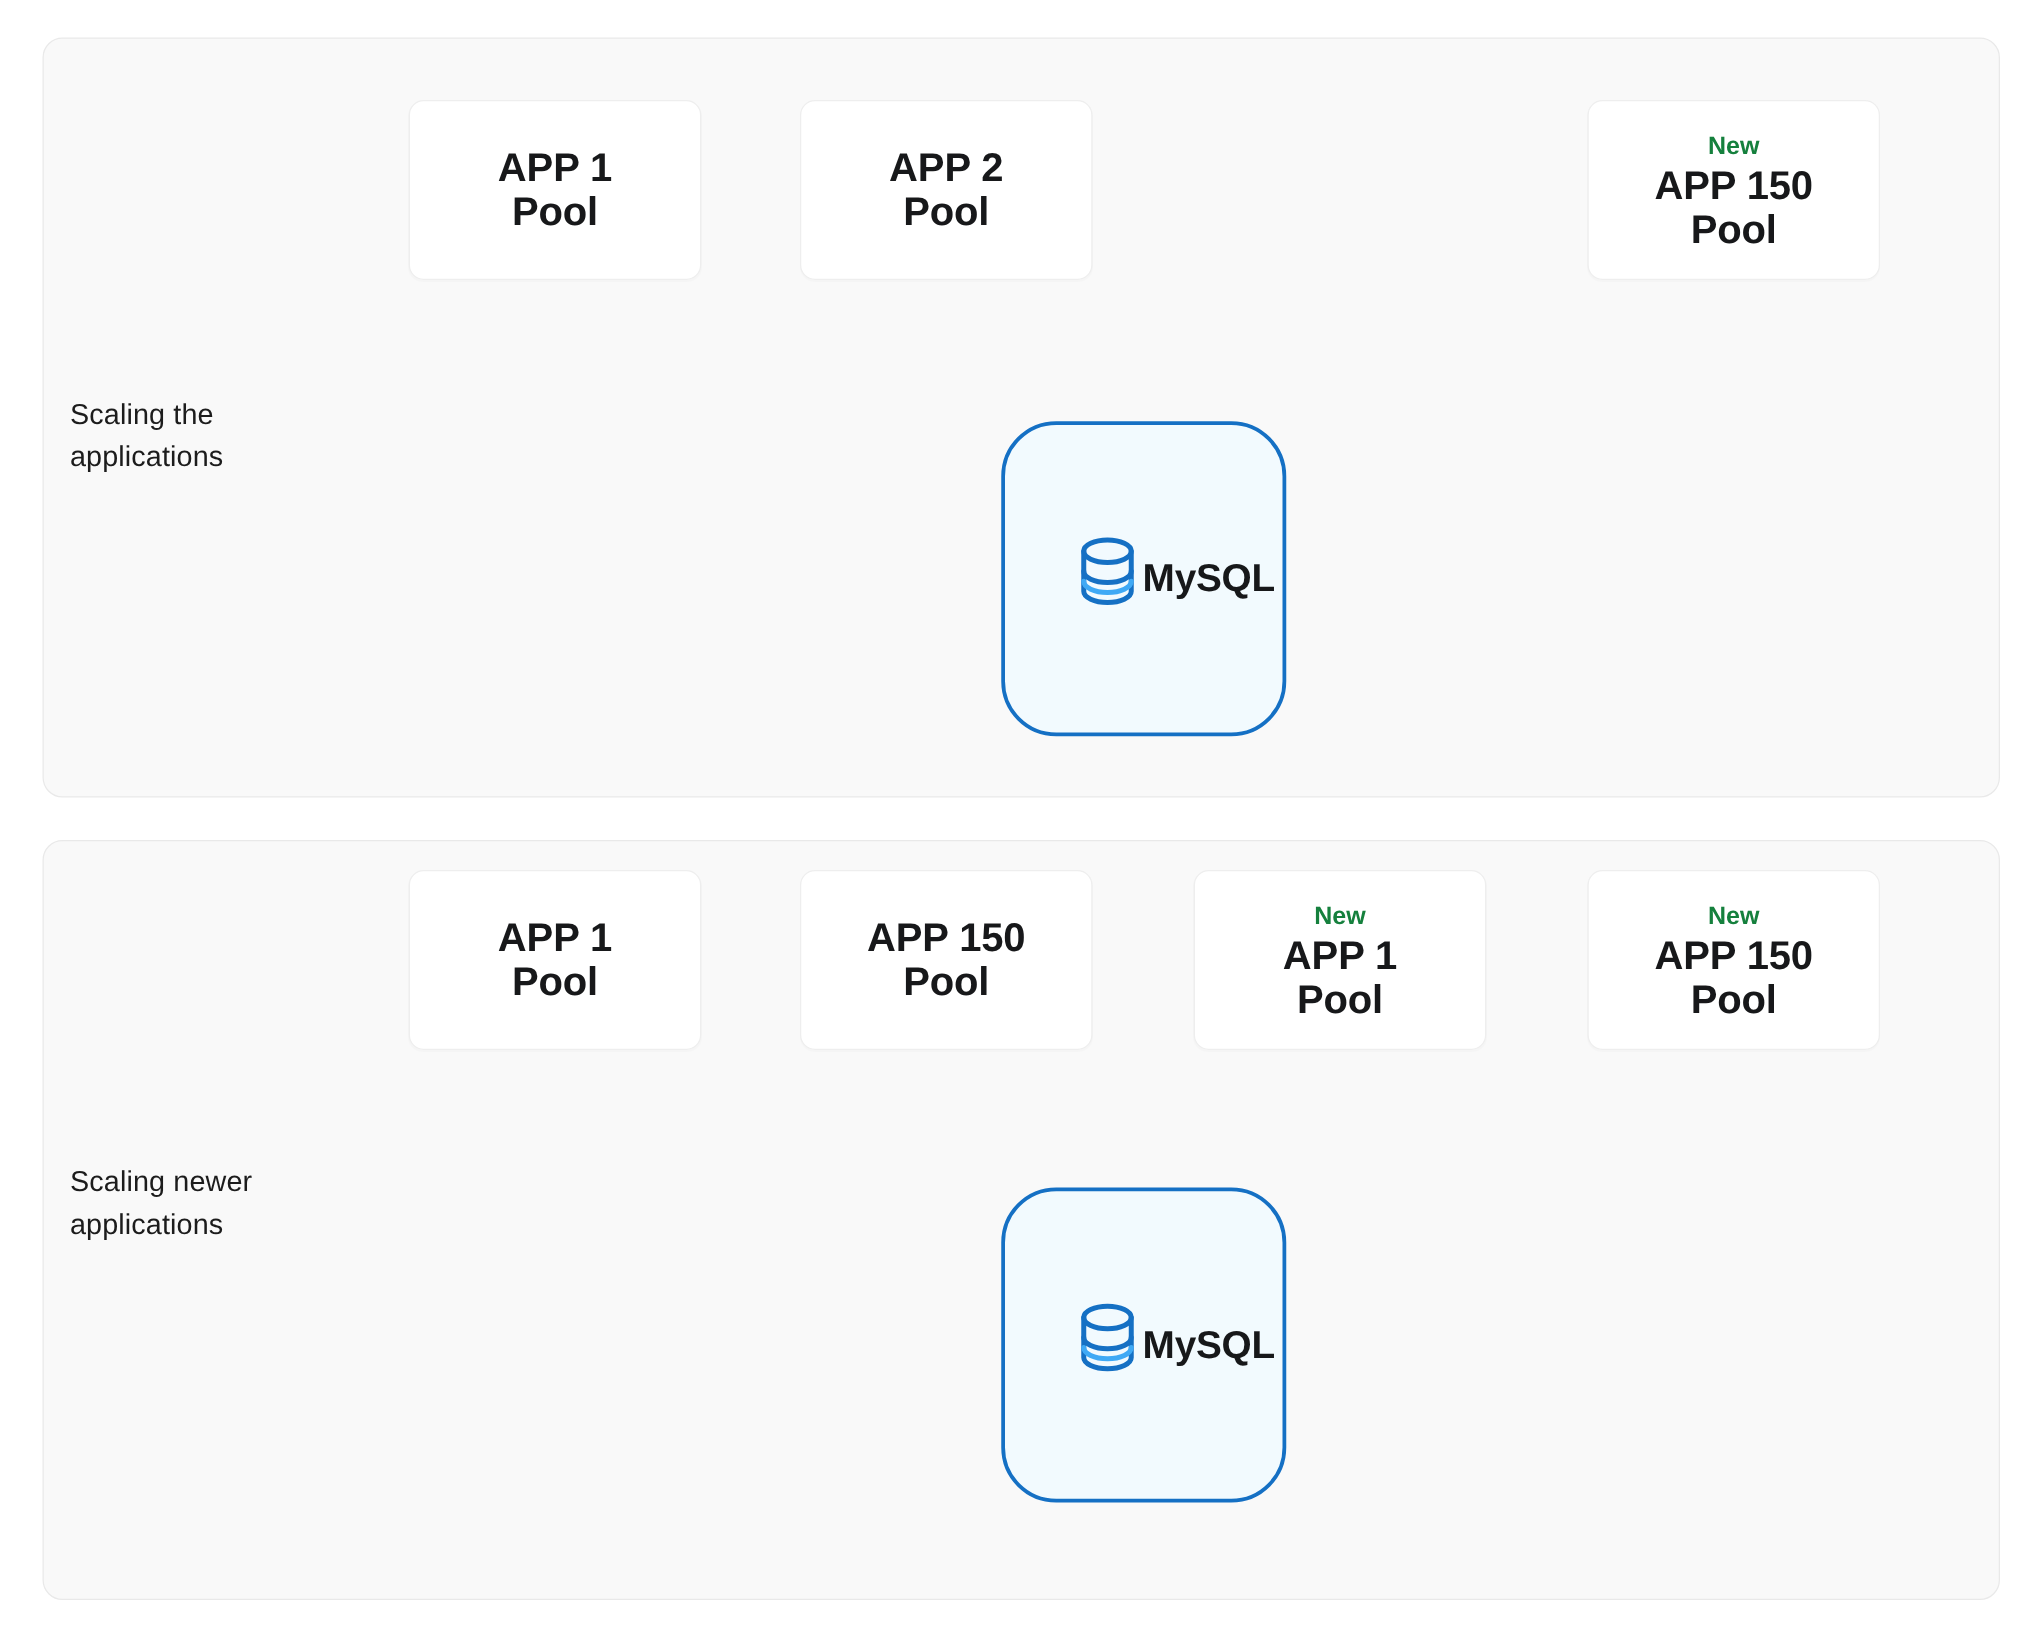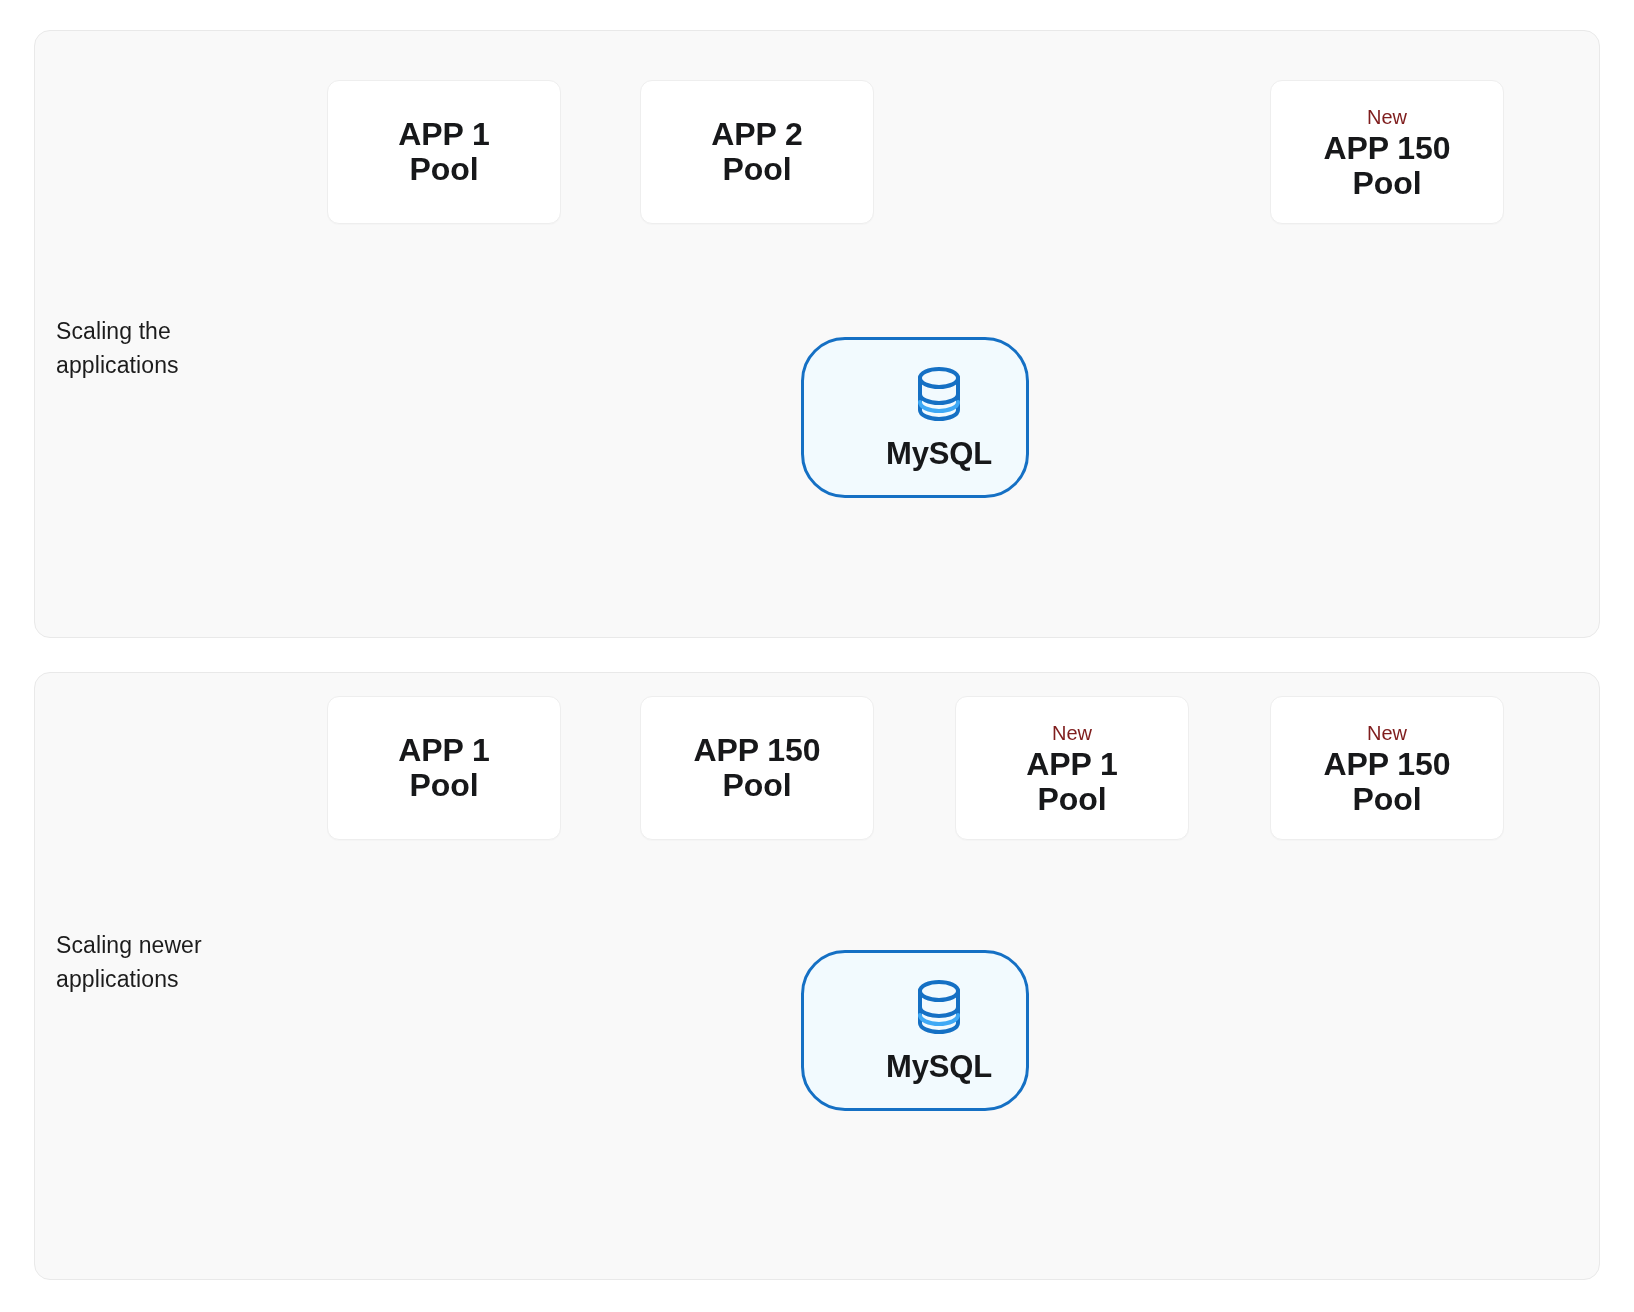--- a/index.html
+++ b/index.html
@@ -49,44 +49,44 @@
     box-sizing: border-box;
     display: flex;
     flex-direction: column;
     align-items: center;
     justify-content: center;
     box-shadow: 0 1px 1px rgba(0,0,0,0.02);
   }
   .app-box .new-tag {
     font-size: 20px;
     line-height: 26px;
-    font-weight: 400;
-    color: #7f1d1d;
+    font-weight: 700;
+    color: #15803d;
     margin-bottom: 1px;
   }
   .app-box .box-title {
     font-size: 32px;
     line-height: 35px;
     font-weight: 700;
     color: #17181a;
     text-align: center;
     white-space: pre-line;
     letter-spacing: -0.1px;
   }
 
   .db-node {
     position: absolute;
     width: 228px;
-    height: 161px;
+    height: 252px;
     background: #f2fafe;
     border: 3px solid #1570c4;
     border-radius: 44px;
     box-sizing: border-box;
     display: flex;
-    flex-direction: column;
+    flex-direction: row;
     align-items: center;
     justify-content: center;
     padding-left: 48px;
   }
   .db-node .db-icon { margin-bottom: 8px; }
   .db-node .db-label {
     font-size: 31px;
     line-height: 36px;
     font-weight: 700;
     color: #17181a;

